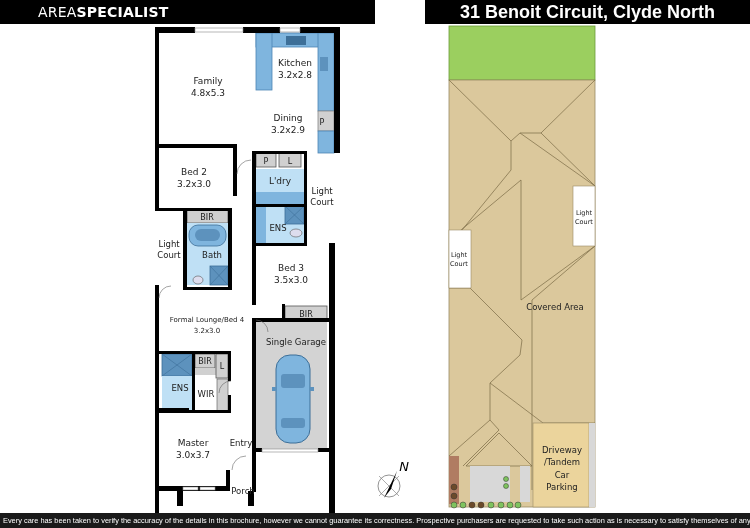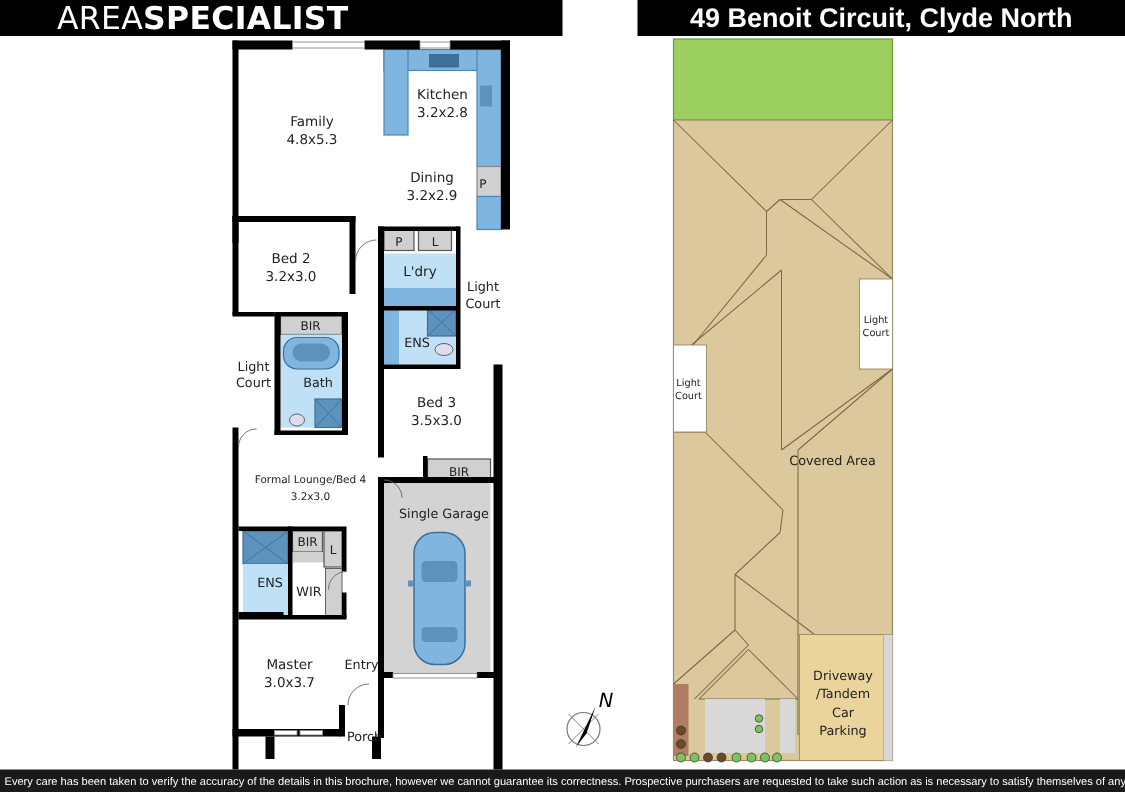--- a/index.html
+++ b/index.html
@@ -3,21 +3,21 @@
 <meta charset="utf-8">
 <style>
   * { box-sizing: border-box; margin: 0; padding: 0; }
   html, body { width: 750px; height: 528px; overflow: hidden; background: #ffffff; }
   body { position: relative; font-family: "DejaVu Sans", sans-serif; }
 
   .header-left {
     position: absolute; left: 0; top: 0; width: 375px; height: 24px;
     background: #000; color: #fff;
   }
-  .brand { position: absolute; left: 38px; top: 0px; font-size: 21px; line-height: 24px; letter-spacing: 0.2px; font-family: "DejaVu Sans", sans-serif; }
+  .brand { position: absolute; left: 38px; top: 0px; font-size: 14px; line-height: 24px; letter-spacing: 0.2px; font-family: "DejaVu Sans", sans-serif; }
   .brand .b1 { font-weight: normal; }
   .brand .b2 { font-weight: bold; }
 
   .header-right {
     position: absolute; left: 425px; top: 0; width: 325px; height: 24px;
     background: #000; color: #fff;
   }
   .address { position: absolute; left: 0; right: 0; top: 0; text-align: center; font-family: "Liberation Sans", sans-serif; font-weight: bold; font-size: 18px; line-height: 24px; }
 
   .footer {
@@ -30,21 +30,21 @@
   svg text { font-family: "DejaVu Sans", sans-serif; }
 </style>
 </head>
 <body>
 
 <div class="header-left">
   <div class="brand"><span class="b1">AREA</span><span class="b2">SPECIALIST</span></div>
 </div>
 
 <div class="header-right">
-  <div class="address">49 Benoit Circuit, Clyde North</div>
+  <div class="address">31 Benoit Circuit, Clyde North</div>
 </div>
 
 <svg style="position:absolute;left:0;top:0" width="750" height="528" viewBox="0 0 750 528">
 
   <g>
     <rect x="256" y="33" width="78" height="14" fill="#7fb5de" stroke="#4d86b5" stroke-width="0.8"></rect>
     <rect x="256" y="33" width="16" height="57" fill="#7fb5de" stroke="#4d86b5" stroke-width="0.8"></rect>
     <rect x="318" y="33" width="16" height="78" fill="#7fb5de" stroke="#4d86b5" stroke-width="0.8"></rect>
     <rect x="286" y="36" width="20" height="9" fill="#3d6f98"></rect>
     <rect x="320" y="57" width="8" height="14" fill="#5d92bd"></rect>

